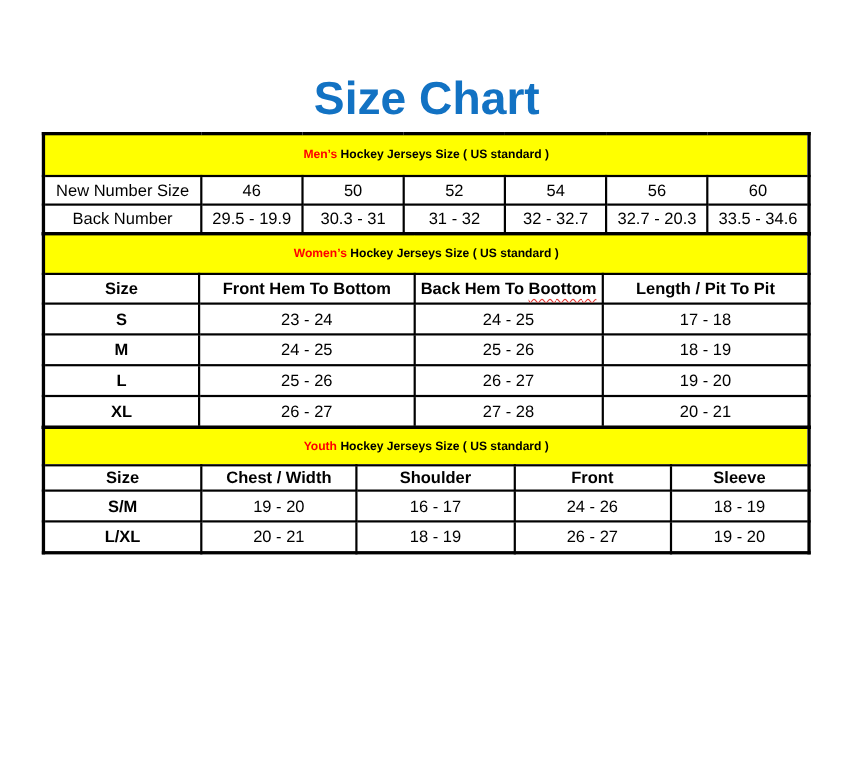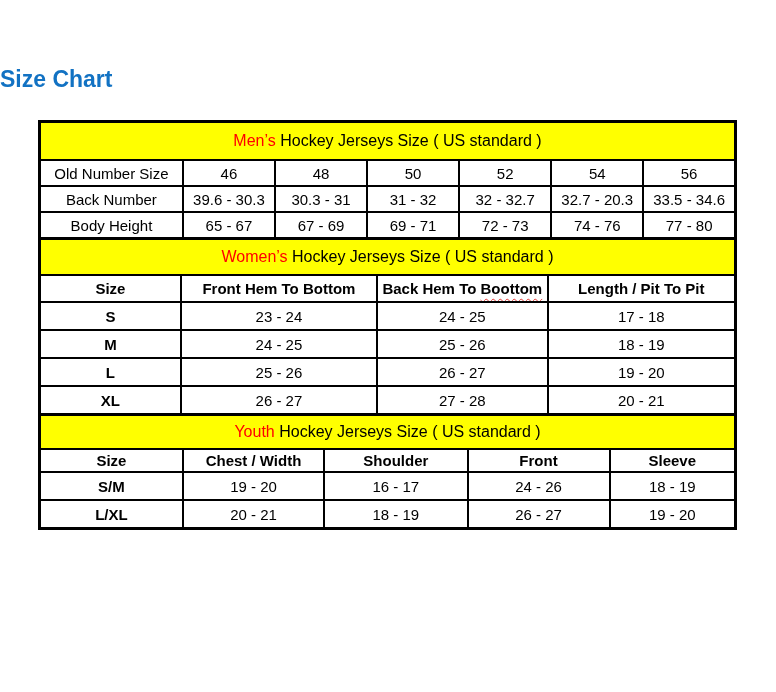--- a/index.html
+++ b/index.html
@@ -6,22 +6,22 @@
   body {
     width: 776px; height: 692px;
     background: #ffffff;
     font-family: "Liberation Sans", sans-serif;
     color: #000;
     overflow: hidden;
   }
   .page-title {
     margin: 66px 0 0 0;
     height: 54px;
-    text-align: left;
-    font-size: 23px;
+    text-align: center;
+    font-size: 42px;
     font-weight: bold;
     color: var(--title-blue, #1272C3);
   }
   .chart-wrap { margin-left: 38px; width: 699px; }
   table {
     border-collapse: collapse;
     width: 100%;
     table-layout: fixed;
     border: 3px solid #000;
   }
@@ -30,22 +30,22 @@
     border: 2px solid #000;
     text-align: center;
     vertical-align: middle;
     padding: 0 2px;
     font-size: 15px;
     overflow: hidden;
     white-space: nowrap;
   }
   tr.band td {
     background: var(--band-yellow, #FFFF00);
-    font-weight: normal;
-    font-size: 16px;
+    font-weight: bold;
+    font-size: 11px;
     height: 36px;
   }
   tr.band .hl { color: var(--accent-red, #FF0000); }
   th { font-weight: bold; }
   td.row-label { font-weight: bold; }
   td.row-label.plain { font-weight: normal; }
   .misspell {
     text-decoration: underline wavy var(--spellcheck-red, #E53935);
     text-decoration-thickness: 1px;
     text-underline-offset: 4px;
@@ -76,45 +76,36 @@
         <col style="width:13.23%">
         <col style="width:13.23%">
         <col style="width:13.25%">
     </colgroup>
     <tbody>
         <tr class="band">
       <td colspan="7"><span class="hl">Men’s</span>
         <span>Hockey Jerseys Size ( US standard )</span></td>
     </tr>
     <tr>
-      <td class="row-label plain">Old Number Size</td>
+      <td class="row-label plain">New Number Size</td>
       <td class="cell">46</td>
-      <td class="cell">48</td>
       <td class="cell">50</td>
       <td class="cell">52</td>
       <td class="cell">54</td>
       <td class="cell">56</td>
+      <td class="cell">60</td>
     </tr>
     <tr>
       <td class="row-label plain">Back Number</td>
-      <td class="cell">39.6 - 30.3</td>
+      <td class="cell">29.5 - 19.9</td>
       <td class="cell">30.3 - 31</td>
       <td class="cell">31 - 32</td>
       <td class="cell">32 - 32.7</td>
       <td class="cell">32.7 - 20.3</td>
       <td class="cell">33.5 - 34.6</td>
-    </tr>
-    <tr>
-      <td class="row-label plain">Body Height</td>
-      <td class="cell">65 - 67</td>
-      <td class="cell">67 - 69</td>
-      <td class="cell">69 - 71</td>
-      <td class="cell">72 - 73</td>
-      <td class="cell">74 - 76</td>
-      <td class="cell">77 - 80</td>
     </tr>
   </tbody>
     </table>
 
   <table class="womens stacked">
     <colgroup>
       <col style="width:20.3%">
         <col style="width:28.2%">
         <col style="width:24.5%">
         <col style="width:27%">

